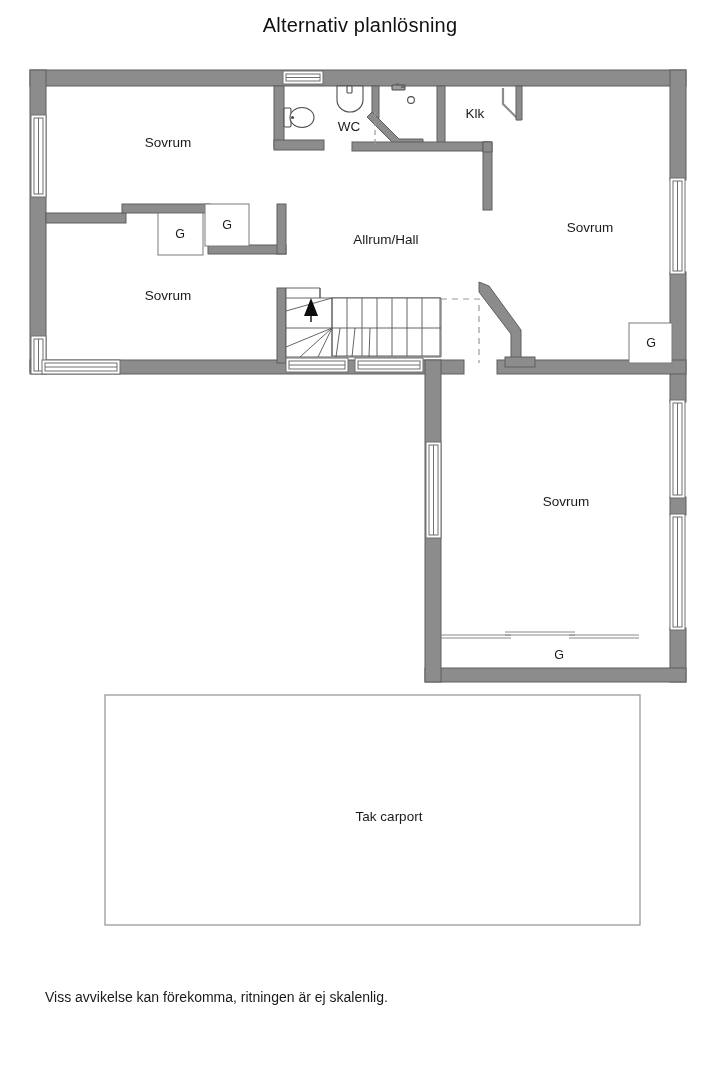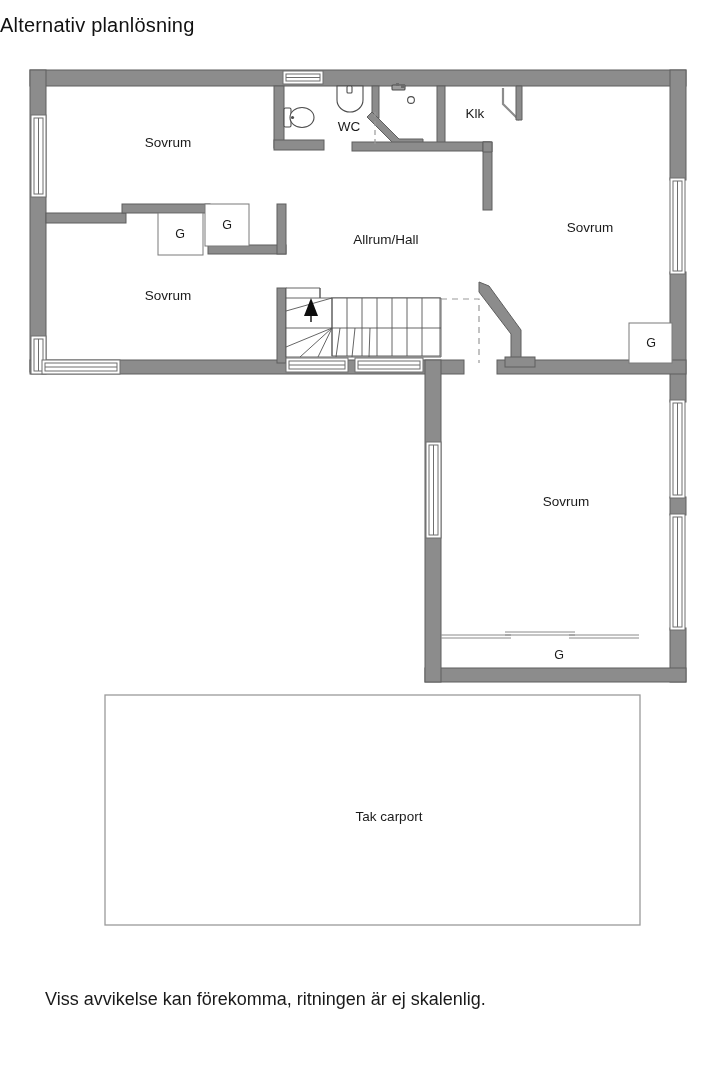--- a/index.html
+++ b/index.html
@@ -18,21 +18,21 @@
   #page {
     position: relative;
     width: 720px;
     height: 1080px;
   }
   #plan-title {
     position: absolute;
     left: 0;
     top: 14px;
     width: 720px;
-    text-align: left;
+    text-align: center;
     font-size: 20px;
     font-weight: 400;
     letter-spacing: 0.2px;
     color: #111111;
   }
   #floorplan-svg {
     position: absolute;
     left: 0;
     top: 0;
   }
@@ -54,21 +54,21 @@
     font-family: "Liberation Sans", sans-serif;
     font-size: 13.5px;
     fill: #1a1a1a;
     text-anchor: middle;
     dominant-baseline: middle;
   }
   #footer-note {
     position: absolute;
     left: 45px;
     top: 989px;
-    font-size: 18px;
+    font-size: 14px;
     color: #1a1a1a;
     white-space: nowrap;
   }
 </style>
 </head>
 <body>
 
 <div id="page">
 
   <div id="plan-title">Alternativ planlösning</div>

